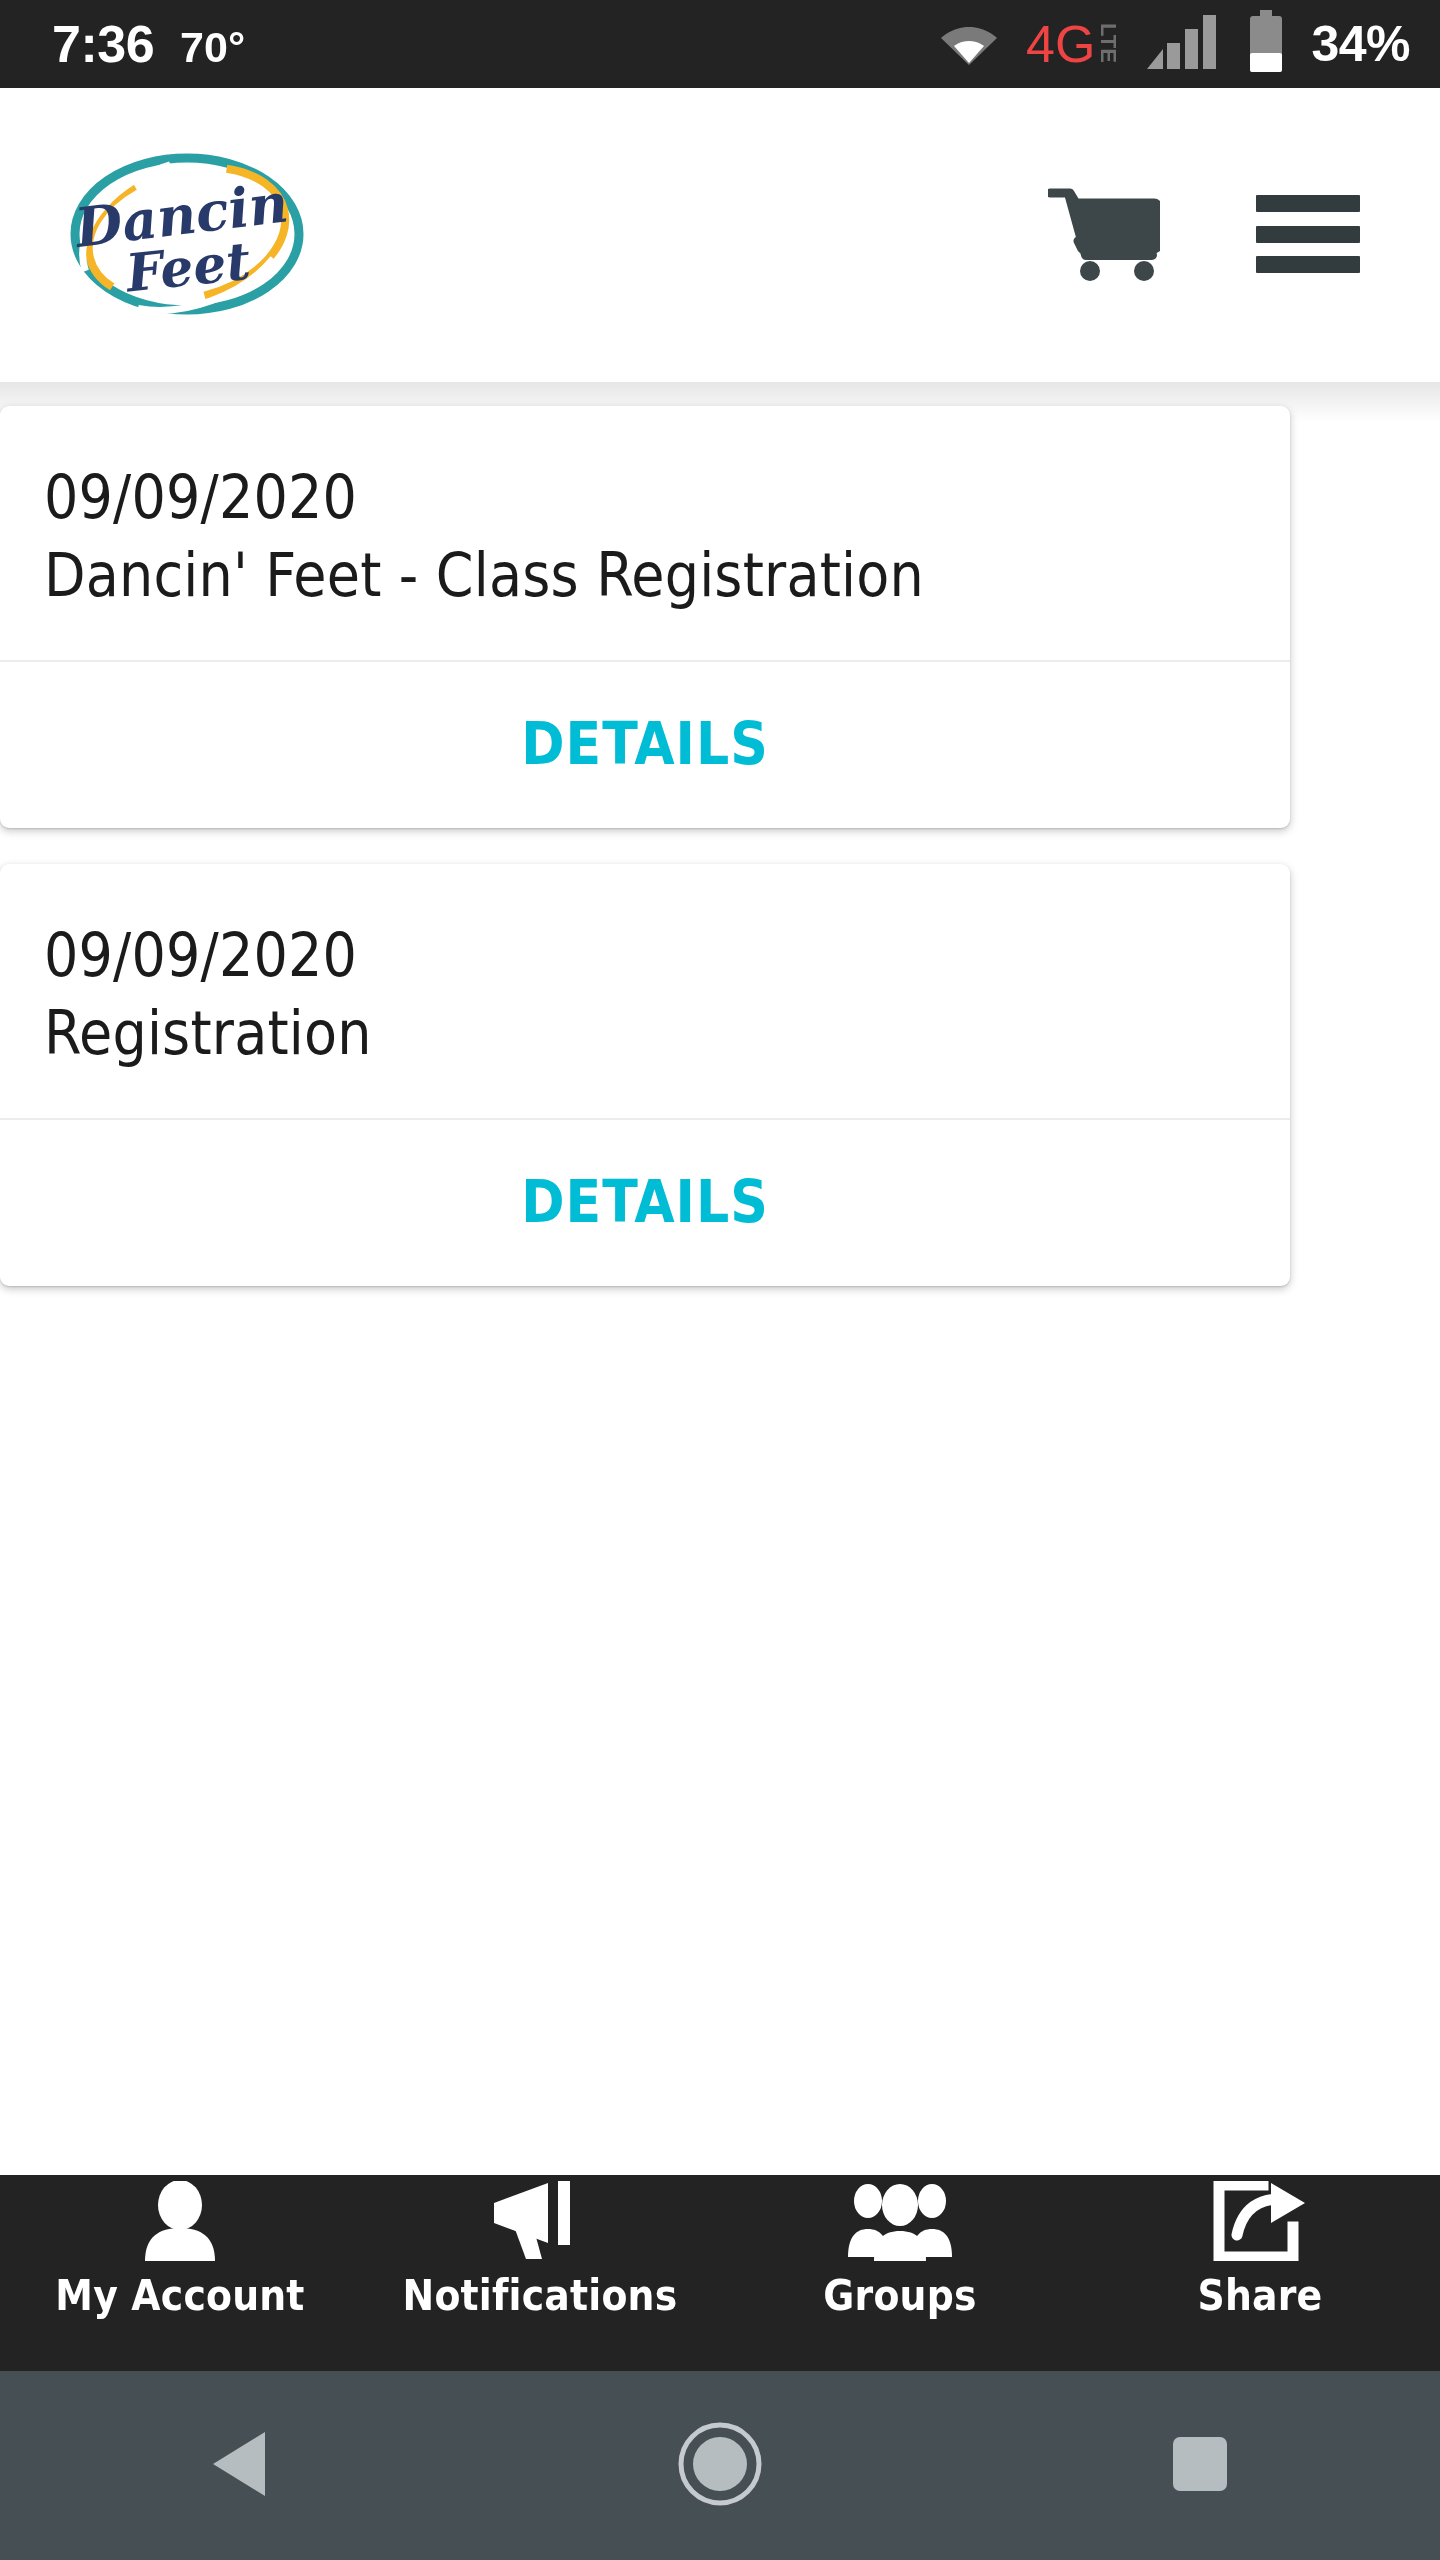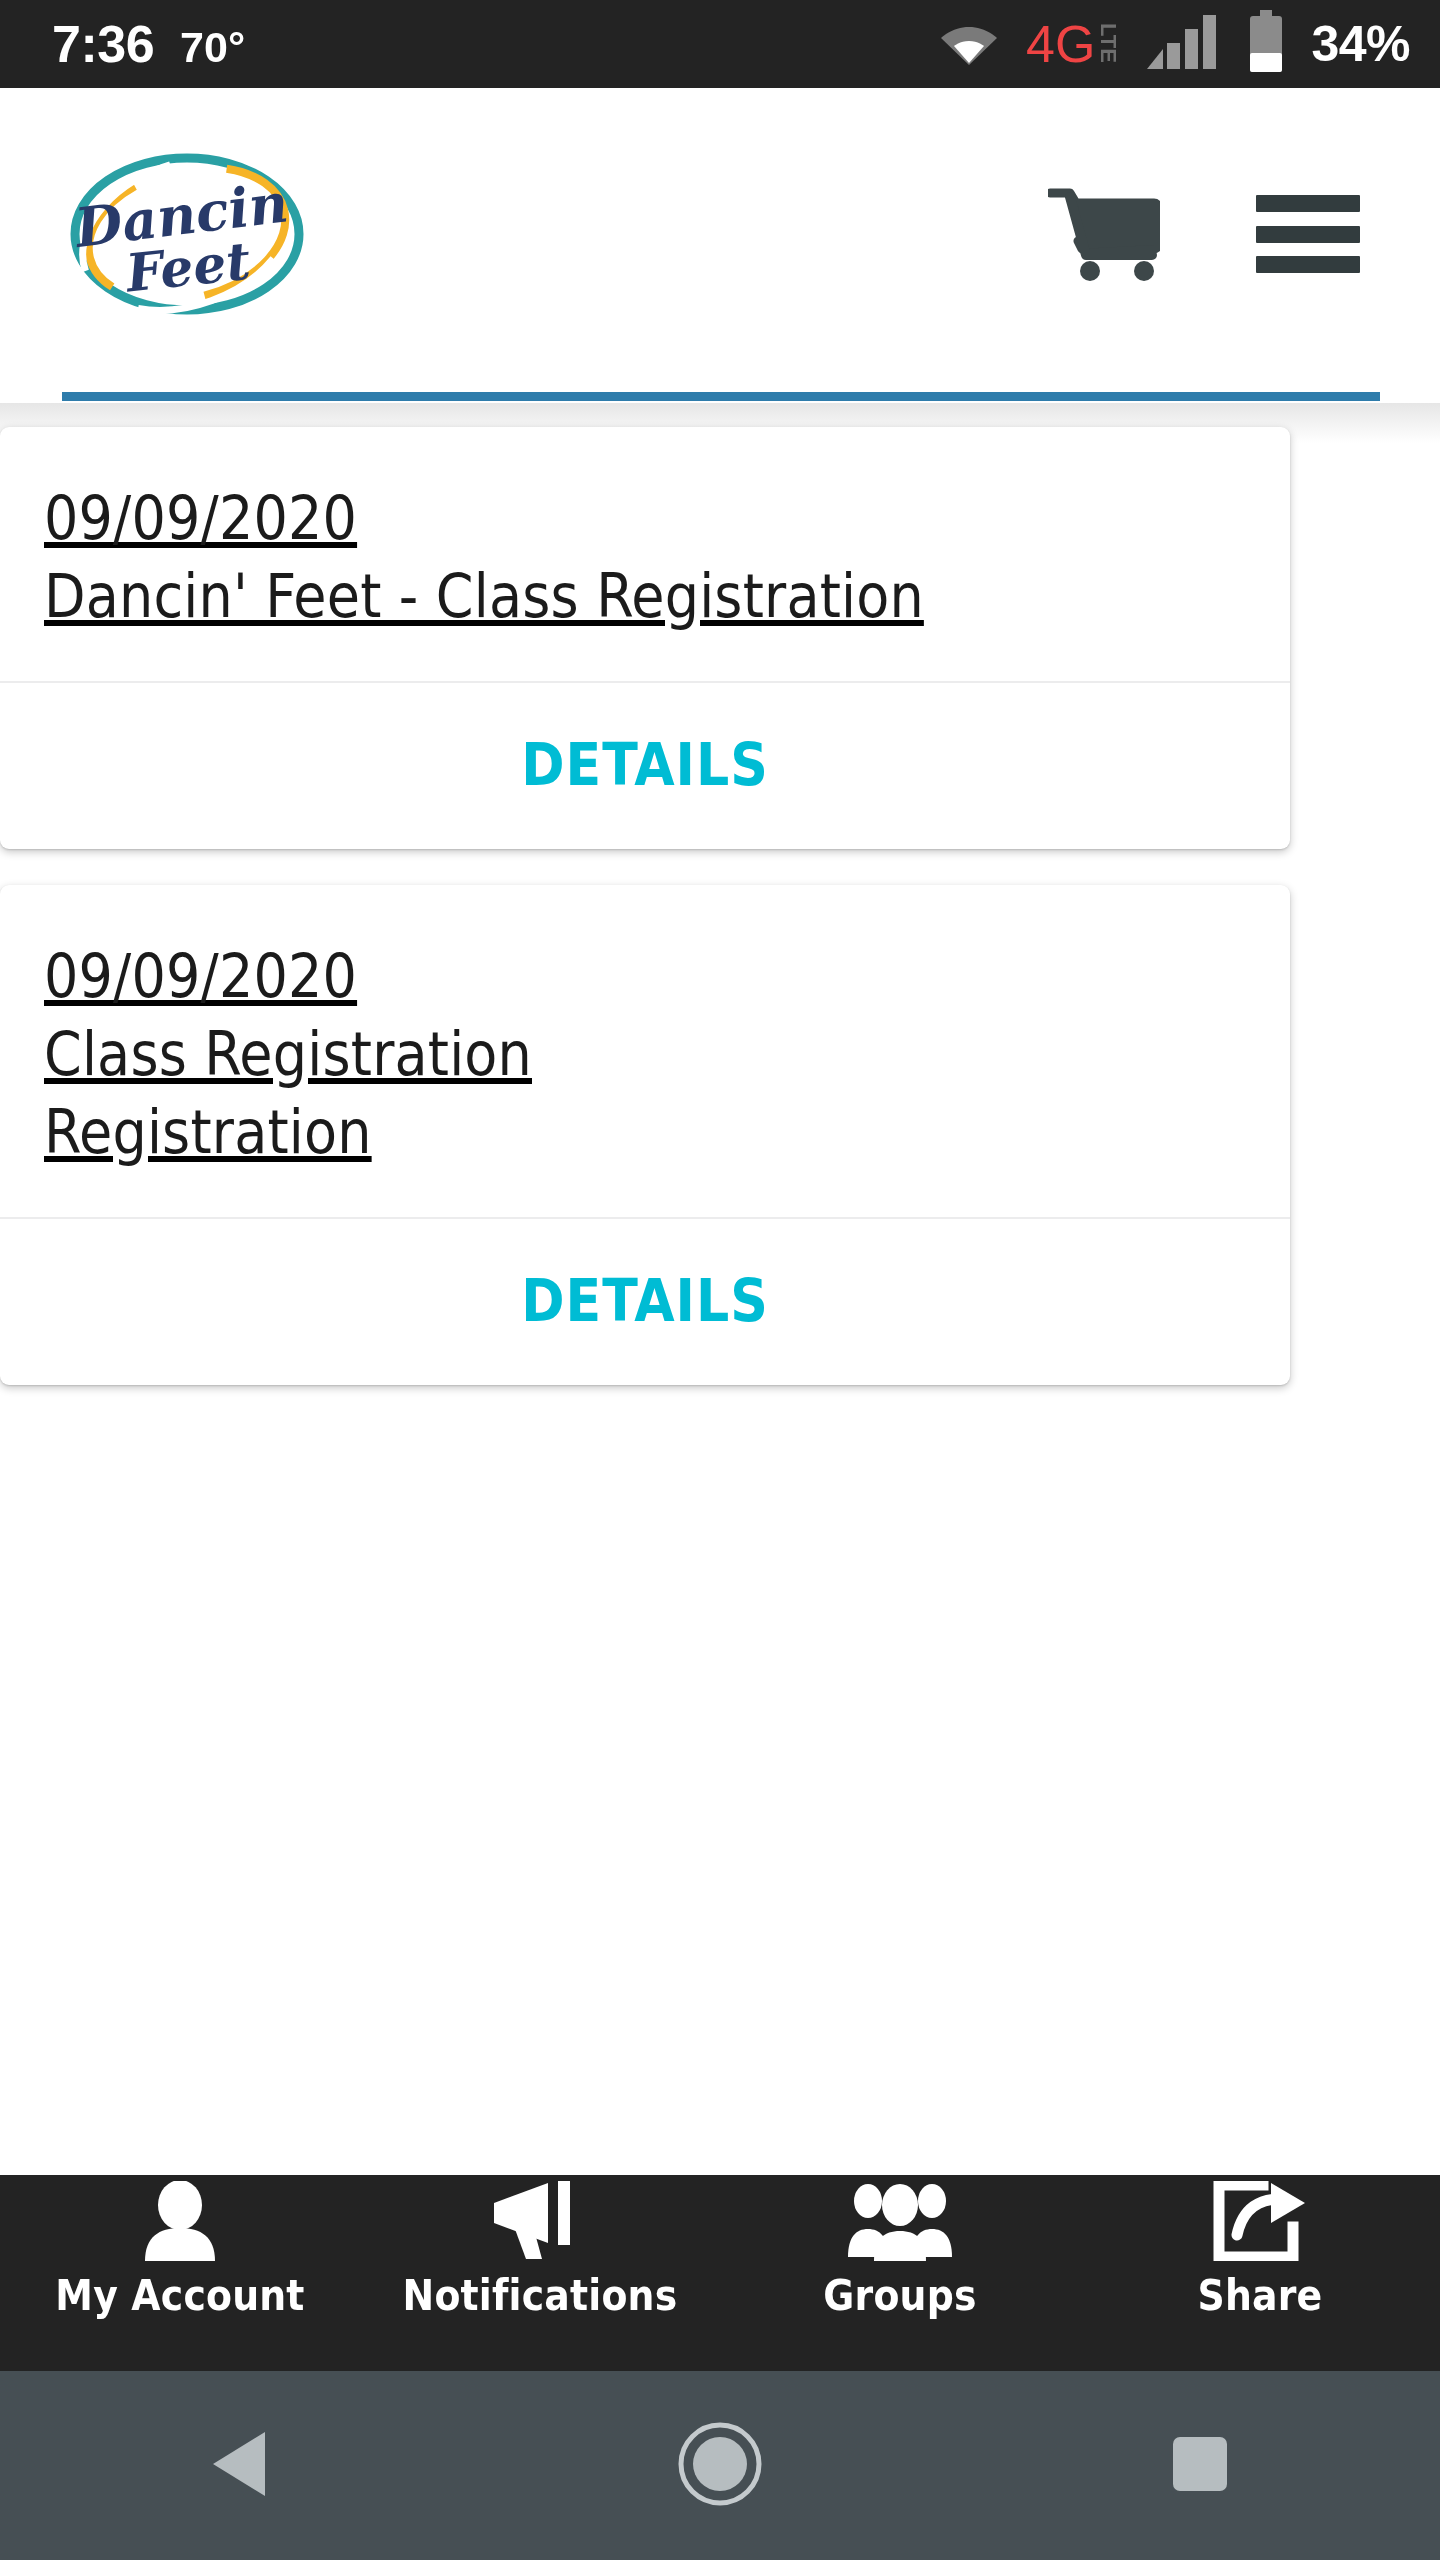--- a/index.html
+++ b/index.html
@@ -35,22 +35,22 @@
   .hamburger span { display:block; width:104px; height:17px; background:#323c3e; border-radius:1px; }
 
   
   .blue-rule {
     position:absolute; top:392px; left:62px; width:1318px; height:9px;
     background:#2E7CAB;
   }
 
   
   .content {
-    position:absolute; top:403px; left:0; width:1245px; height:1774px;
-    background:#ffffff; padding-top:24px;text-decoration:underline;
+    position:absolute; top:382px; left:0; width:1245px; height:1774px;
+    background:#ffffff; padding-top:24px;
   }
   .content-shade {
     position:absolute; top:0; left:0; width:1440px; height:40px;
     background:linear-gradient(to bottom,#e6e6e6,#ffffff);
   }
 
   .card {
     position:relative; margin:0 auto 36px auto; width:1290px;
     background:#ffffff; border-radius:9px;
     box-shadow:0 3px 9px rgba(0,0,0,0.22), 0 1px 2px rgba(0,0,0,0.14);
@@ -185,21 +185,20 @@
       </div>
       <div class="card-divider"></div>
       <div class="card-action">
         <button class="details-btn">DETAILS</button>
       </div>
     </div>
 
     <div class="card">
       <div class="card-body">
         <div class="card-line">09/09/2020</div>
-        <div class="card-line">Class Registration</div>
         <div class="card-line">Registration</div>
       </div>
       <div class="card-divider"></div>
       <div class="card-action">
         <button class="details-btn">DETAILS</button>
       </div>
     </div>
   </div>
 
   <div class="tabbar">

